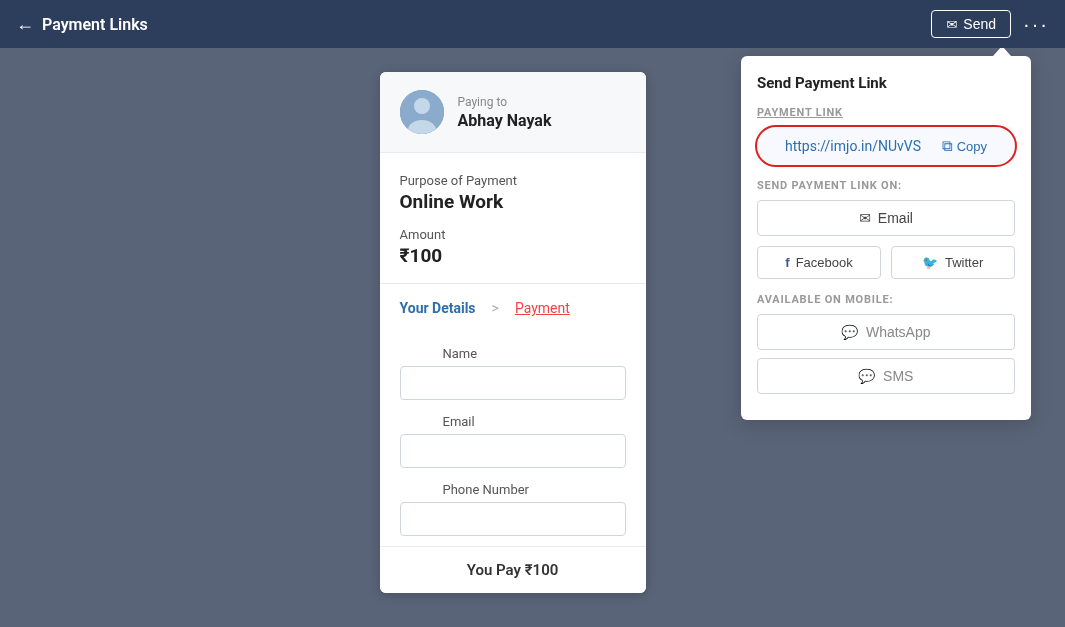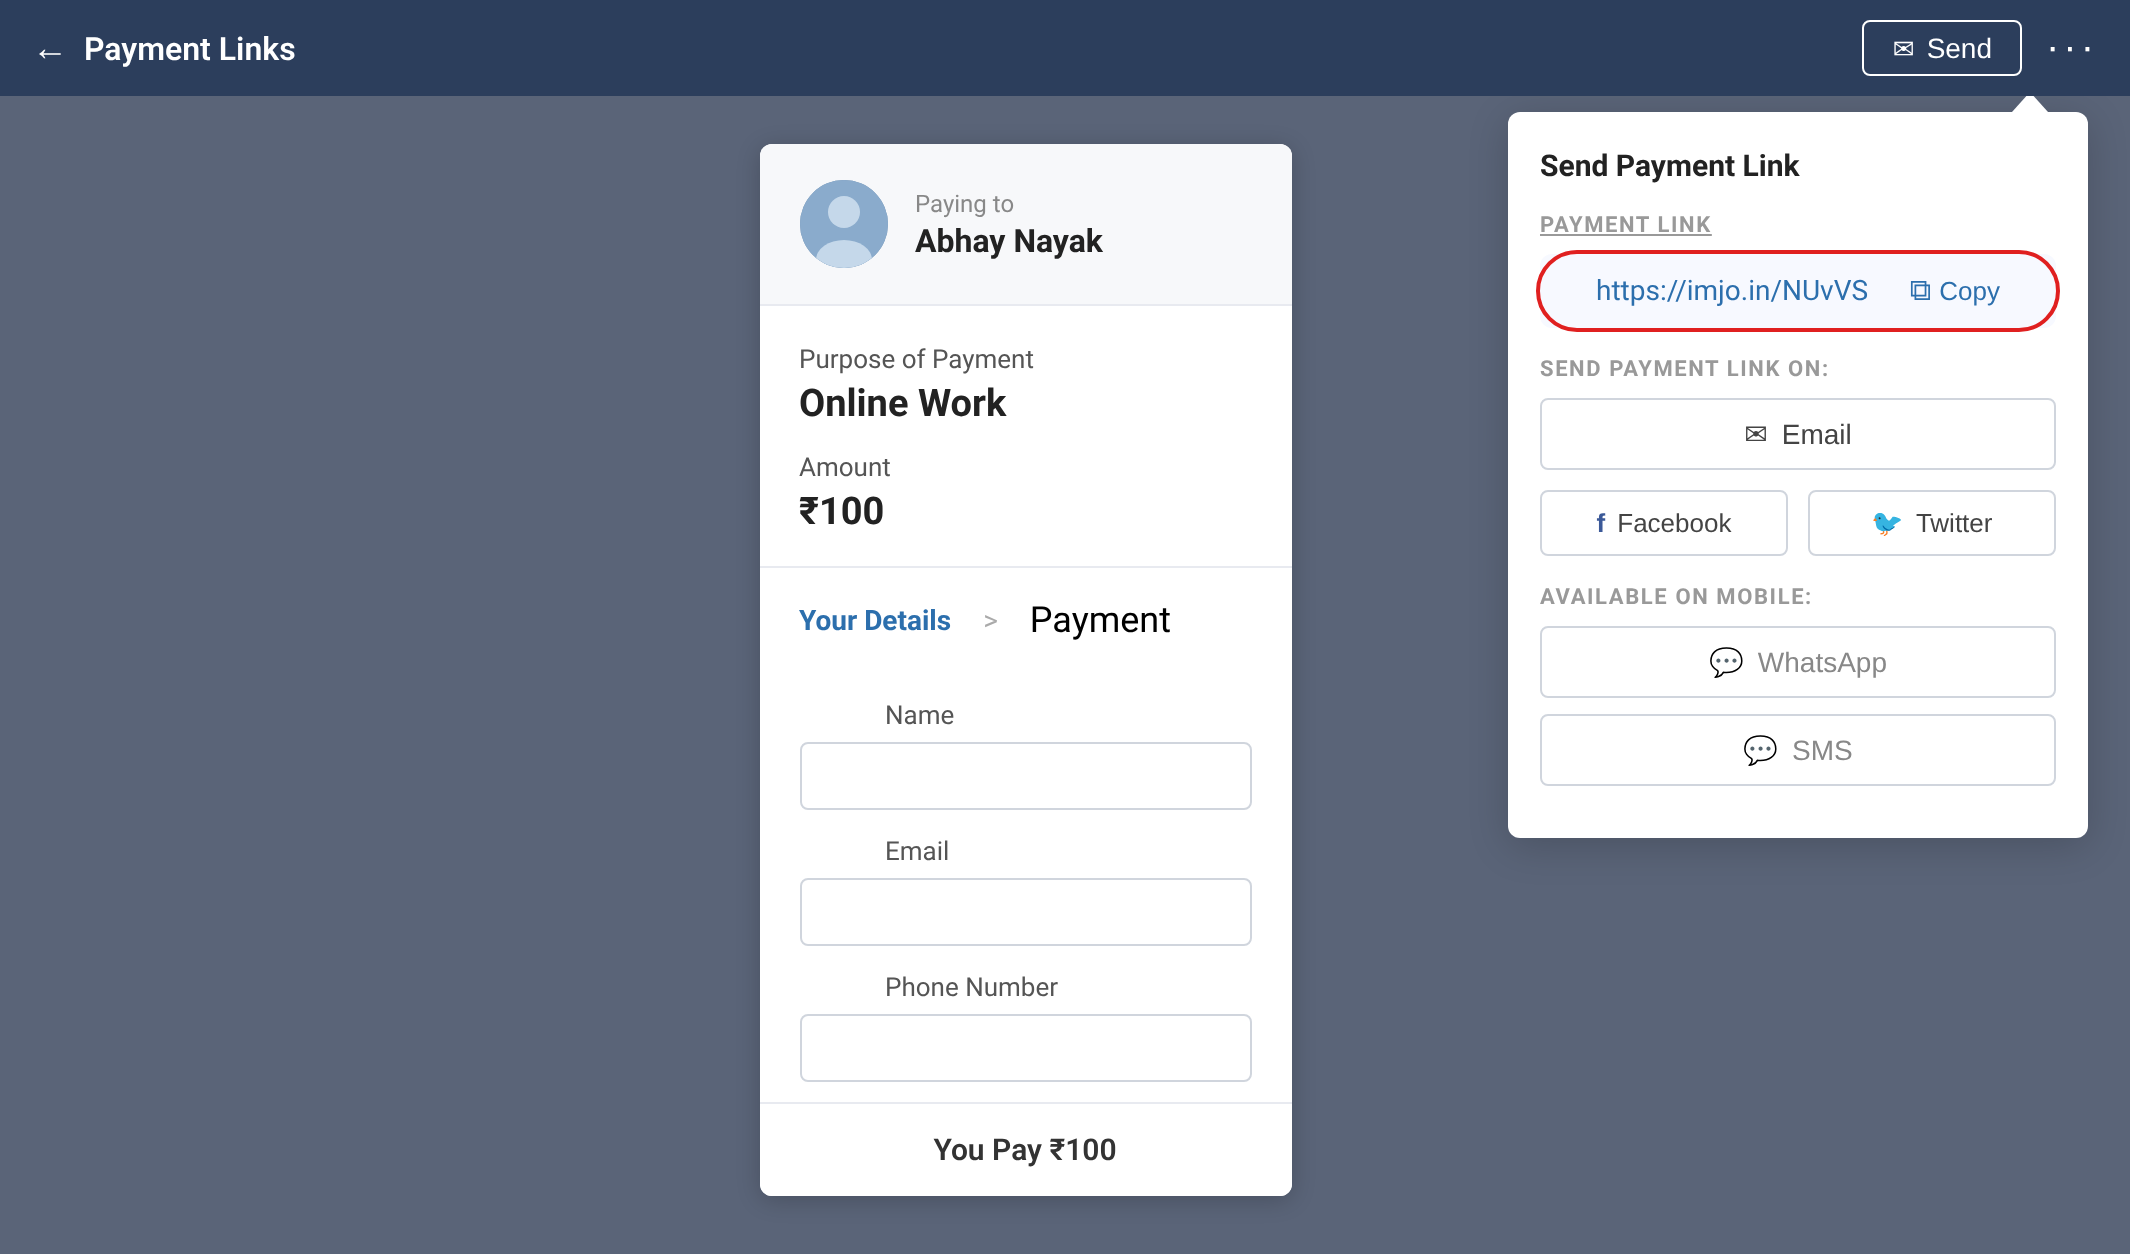--- a/index.html
+++ b/index.html
@@ -139,22 +139,23 @@
     .step-active {
       font-size: 14px;
       font-weight: 700;
       color: #2c6fad;
     }
     .step-separator {
       color: #aaa;
       font-size: 14px;
     }
     .step-inactive {
-      font-size: 18px;
-      color: #000000;
+      font-size: 14px;
+      color: #ef4444;
+      text-decoration: underline;
     }
 
     .form-section {
       padding: 0 20px 10px 20px;
     }
     .field-label {
       font-size: 13px;
       color: #555;
       margin-bottom: 5px;
       margin-top: 14px;
@@ -177,21 +178,21 @@
       font-size: 15px;
       font-weight: 600;
       color: #333;
       background: #fff;
     }
 
     
     .send-panel {
       position: absolute;
       top: 8px;
-      right: 21px;
+      right: 34px;
       background: #fff;
       border-radius: 6px;
       width: 290px;
       box-shadow: 0 4px 20px rgba(0,0,0,0.18);
       padding: 18px 16px 18px 16px;
     }
     .panel-title {
       font-size: 15px;
       font-weight: 700;
       color: #222;

